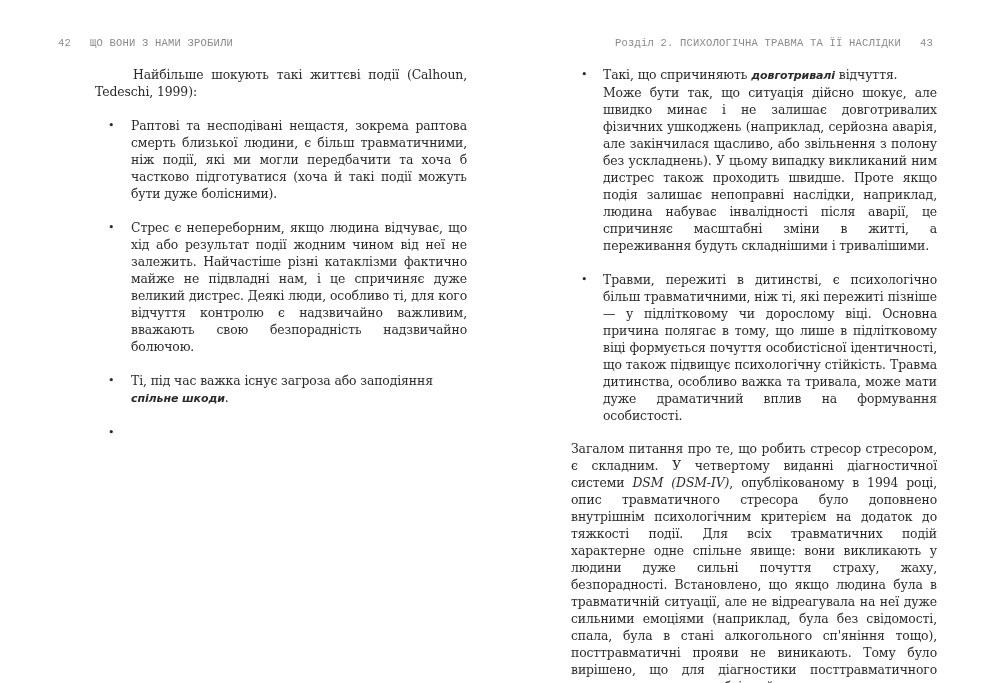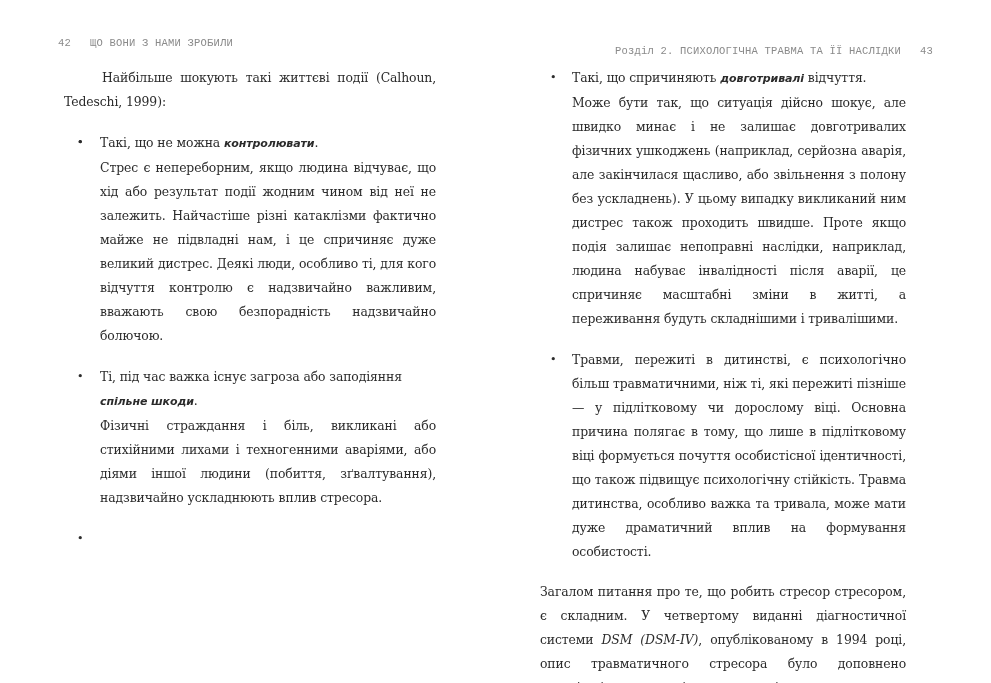--- a/index.html
+++ b/index.html
@@ -26,31 +26,32 @@
     .running-head {
       position: absolute;
       top: 37px;
       font-family: Liberation Mono, monospace;
       font-size: 10.5px;
       color: #8a8a8a;
       letter-spacing: 0.2px;
       white-space: nowrap;
     }
     .page-left .running-head { left: 58px; }
-    .page-right .running-head { right: 58px; margin-top: 8px; }
+    .page-right .running-head { right: 58px; }
     .running-head .num { display: inline-block; }
     .page-left .running-head .num { margin-right: 19px; }
     .page-right .running-head .num { margin-left: 19px; }
 
     .text-block {
       position: absolute;
       font-size: 12.4px;
-      line-height: 24px;
+      line-height: 17px;
       text-align: justify;
       letter-spacing: -0.1px;
+      margin-left: 31px;
     }
     .page-left .text-block { left: 64px; top: 66px; width: 372px; }
     .page-right .text-block { left: 45px; top: 66px; width: 366px; }
 
     p { margin: 0; }
     .intro { text-indent: 38px; }
 
     ul.items {
       list-style: none;
       margin: 0;
@@ -93,30 +94,29 @@
   <div class="running-head">
     <span class="num">42</span><span>ЩО ВОНИ З НАМИ ЗРОБИЛИ</span>
   </div>
 
   <div class="text-block">
     <p class="intro">Найбільше шокують такі життєві події (Calhoun, Tedeschi, 1999):</p>
 
     <ul class="items">
       <li>
         <span class="bullet">•</span>
+        <span>Раптові та несподівані нещастя, зокрема раптова смерть близької людини, є більш травматичними, ніж події, які ми могли передбачити та хоча б частково підготуватися (хоча й такі події можуть бути дуже болісними).</span>
       </li>
       <li>
         <span class="bullet">•</span>
-        <span class="lead-line"><span>Такі, що не можна </span><span class="emph">контролювати</span><span>.</span></span>
         <span>Стрес є непереборним, якщо людина відчуває, що хід або результат події жодним чином від неї не залежить. Найчастіше різні катаклізми фактично майже не підвладні нам, і це спричиняє дуже великий дистрес. Деякі люди, особливо ті, для кого відчуття контролю є надзвичайно важливим, вважають свою безпорадність надзвичайно болючою.</span>
       </li>
       <li>
         <span class="bullet">•</span>
         <span class="lead-line"><span>Ті, під час важка існує загроза або заподіяння </span><span class="emph">спільне шкоди</span><span>.</span></span>
-        <span>Фізичні страждання і біль, викликані або стихійними лихами і техногенними аваріями, або діями іншої людини (побиття, зґвалтування), надзвичайно ускладнюють вплив стресора.</span>
       </li>
       <li>
         <span class="bullet">•</span>
         <span class="lead-line"></span>
 
       </li>
     </ul>
   </div>
 </div>
 

